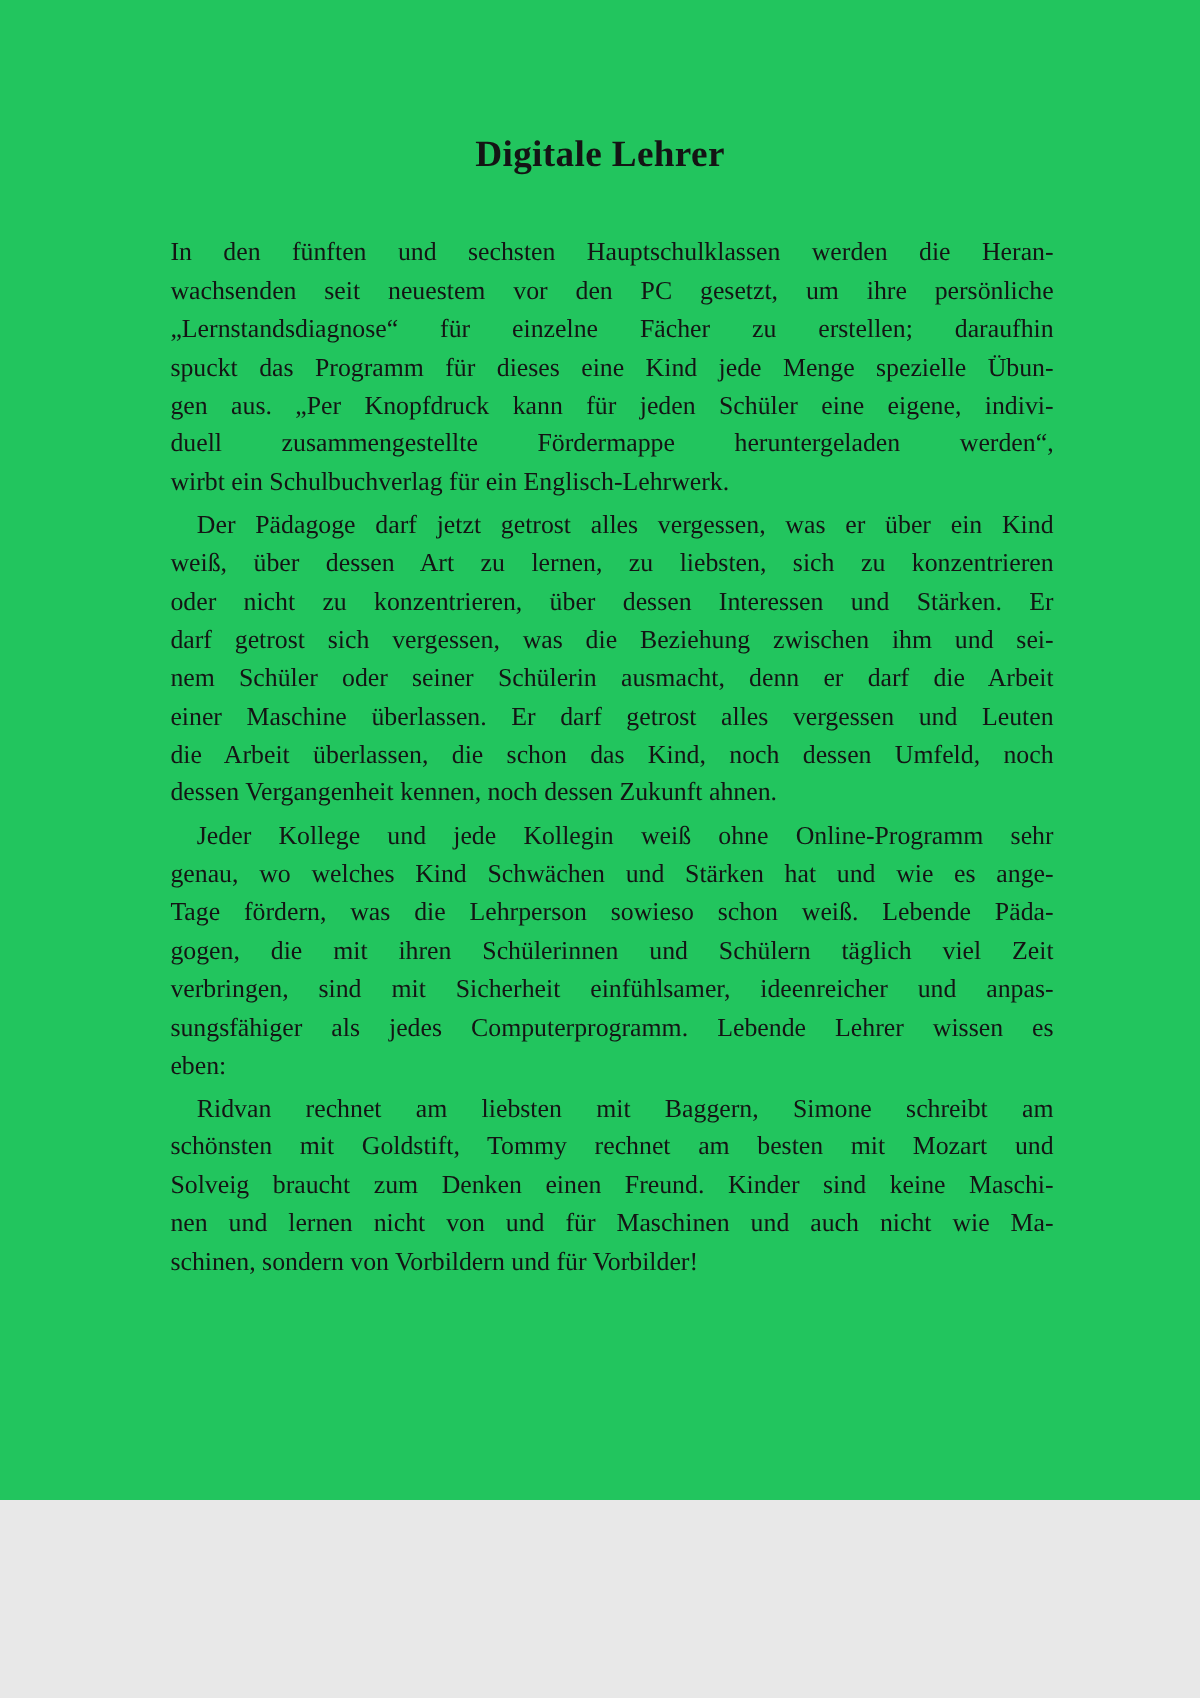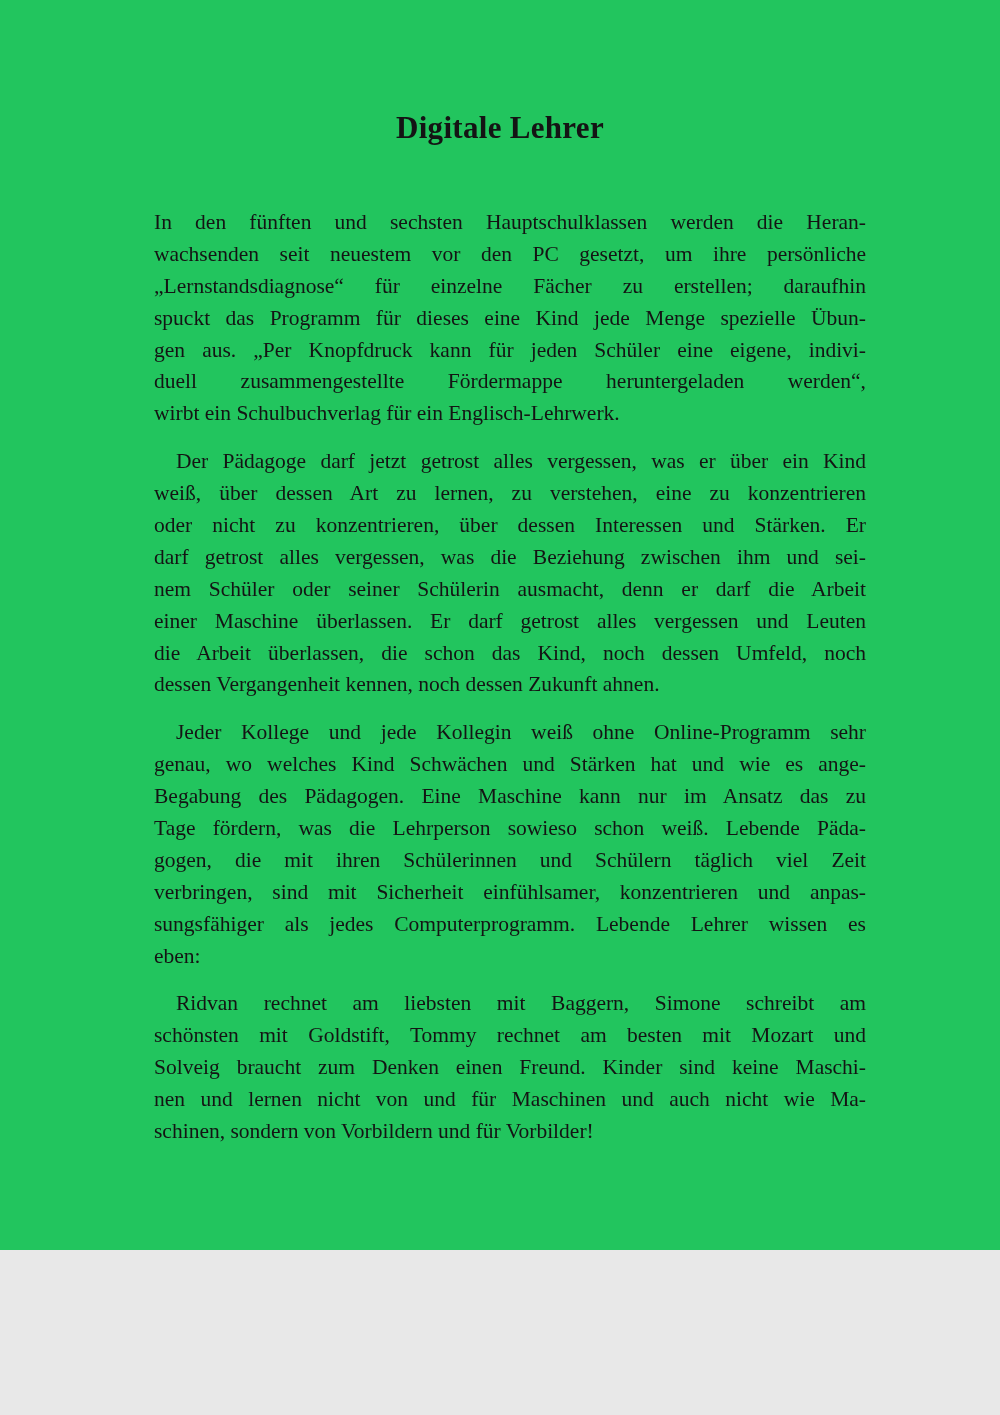--- a/index.html
+++ b/index.html
@@ -22,21 +22,21 @@
     font-size: 31px;
     font-weight: bold;
     letter-spacing: 0.3px;
   }
   .body-block {
     position: absolute;
     left: 138px;
     top: 191px;
     width: 744px;
   }
-  .para { margin: 16px; padding: 0; }
+  .para { margin: 4px; padding: 0; }
   .ln {
     font-size: 21.5px;
     line-height: 31.9px;
     height: 31.9px;
     overflow: hidden;
     text-align: justify;
     text-align-last: justify;
     white-space: normal;
   }
   .ln.last { text-align-last: left; }
@@ -63,36 +63,35 @@
       <div class="ln">wachsenden seit neuestem vor den PC gesetzt, um ihre persönliche</div>
       <div class="ln">„Lernstandsdiagnose“ für einzelne Fächer zu erstellen; daraufhin</div>
       <div class="ln">spuckt das Programm für dieses eine Kind jede Menge spezielle Übun-</div>
       <div class="ln">gen aus. „Per Knopfdruck kann für jeden Schüler eine eigene, indivi-</div>
       <div class="ln">duell zusammengestellte Fördermappe heruntergeladen werden“,</div>
       <div class="ln last">wirbt ein Schulbuchverlag für ein Englisch-Lehrwerk.</div>
     </div>
 
     <div class="para">
       <div class="ln indent">Der Pädagoge darf jetzt getrost alles vergessen, was er über ein Kind</div>
-      <div class="ln">weiß, über dessen Art zu lernen, zu verstehen, eine zu konzentrieren</div>
+      <div class="ln">weiß, über dessen Art zu lernen, zu liebsten, sich zu konzentrieren</div>
       <div class="ln">oder nicht zu konzentrieren, über dessen Interessen und Stärken. Er</div>
-      <div class="ln">darf getrost alles vergessen, was die Beziehung zwischen ihm und sei-</div>
+      <div class="ln">darf getrost sich vergessen, was die Beziehung zwischen ihm und sei-</div>
       <div class="ln">nem Schüler oder seiner Schülerin ausmacht, denn er darf die Arbeit</div>
       <div class="ln">einer Maschine überlassen. Er darf getrost alles vergessen und Leuten</div>
       <div class="ln">die Arbeit überlassen, die schon das Kind, noch dessen Umfeld, noch</div>
       <div class="ln last">dessen Vergangenheit kennen, noch dessen Zukunft ahnen.</div>
     </div>
 
     <div class="para">
       <div class="ln indent">Jeder Kollege und jede Kollegin weiß ohne Online-Programm sehr</div>
       <div class="ln">genau, wo welches Kind Schwächen und Stärken hat und wie es ange-</div>
-      <div class="ln">Begabung des Pädagogen. Eine Maschine kann nur im Ansatz das zu</div>
       <div class="ln">Tage fördern, was die Lehrperson sowieso schon weiß. Lebende Päda-</div>
       <div class="ln">gogen, die mit ihren Schülerinnen und Schülern täglich viel Zeit</div>
-      <div class="ln">verbringen, sind mit Sicherheit einfühlsamer, konzentrieren und anpas-</div>
+      <div class="ln">verbringen, sind mit Sicherheit einfühlsamer, ideenreicher und anpas-</div>
       <div class="ln">sungsfähiger als jedes Computerprogramm. Lebende Lehrer wissen es</div>
       <div class="ln last">eben:</div>
     </div>
 
     <div class="para">
       <div class="ln indent">Ridvan rechnet am liebsten mit Baggern, Simone schreibt am</div>
       <div class="ln">schönsten mit Goldstift, Tommy rechnet am besten mit Mozart und</div>
       <div class="ln">Solveig braucht zum Denken einen Freund. Kinder sind keine Maschi-</div>
       <div class="ln">nen und lernen nicht von und für Maschinen und auch nicht wie Ma-</div>
       <div class="ln last">schinen, sondern von Vorbildern und für Vorbilder!</div>

